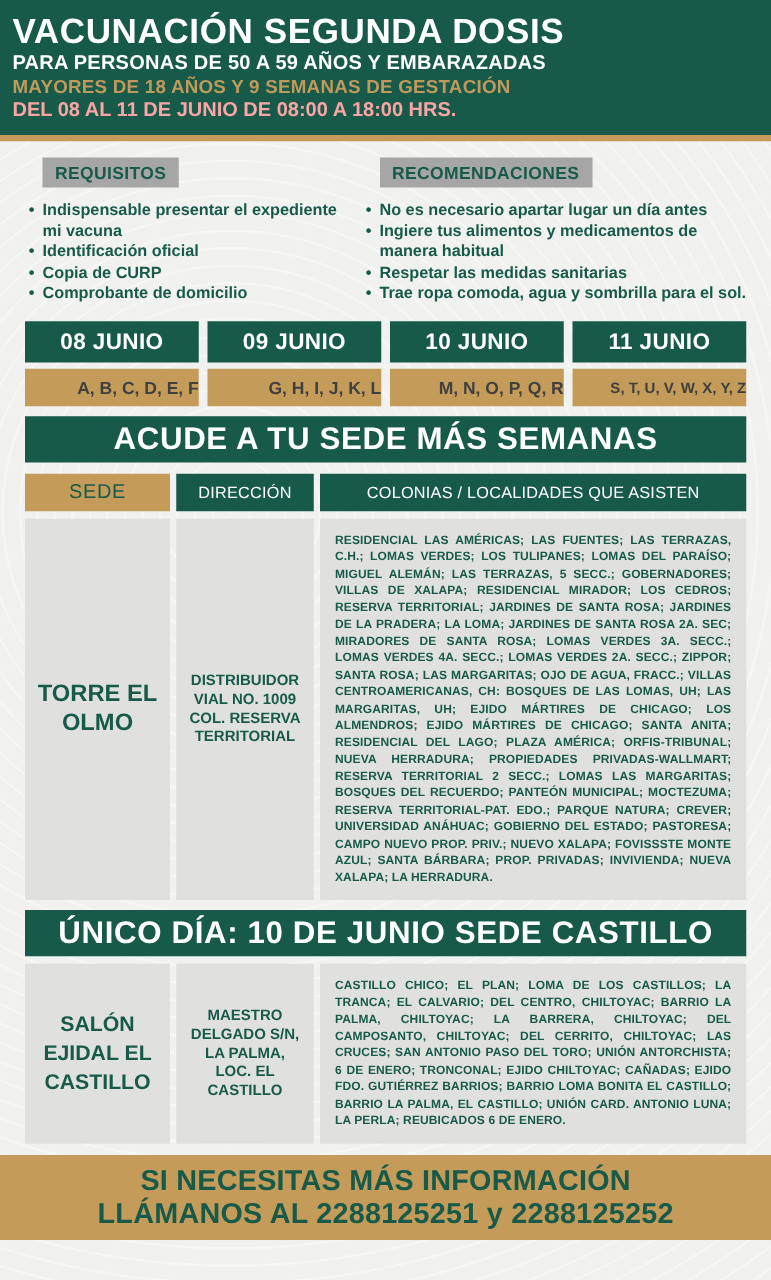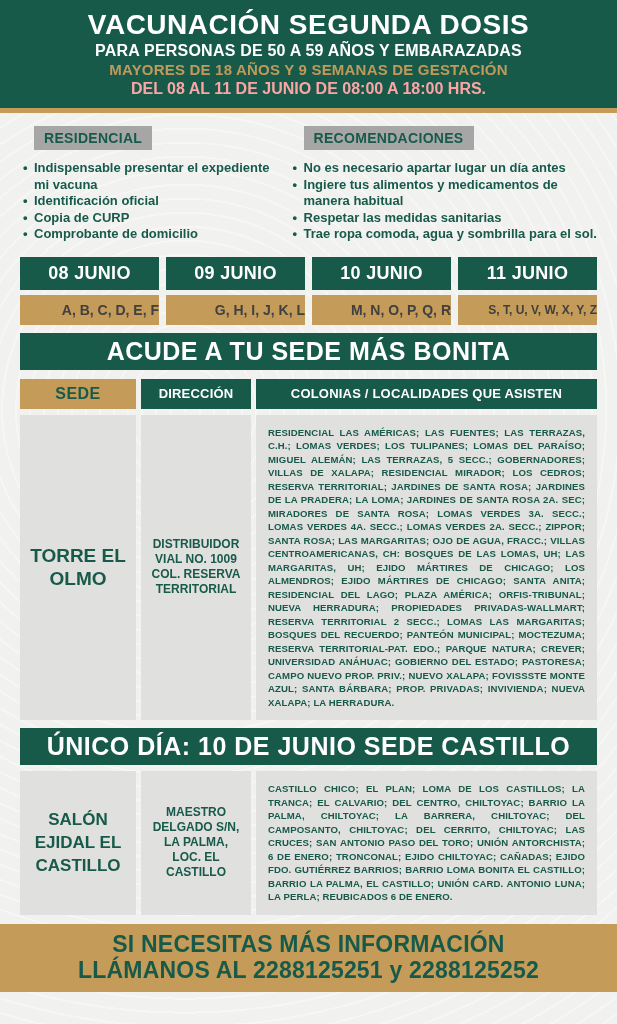--- a/index.html
+++ b/index.html
@@ -4,21 +4,21 @@
 <style>
   * { margin:0; padding:0; box-sizing:border-box; }
   html,body { background:#d8d8d6; }
   body { font-family:"Liberation Sans", sans-serif; }
   .poster {
     width:617px; min-height:1024px; margin:0 auto; background:#f1f1ef;
     position:relative; overflow:hidden;
     background-image: repeating-radial-gradient(circle at 30% 40%, rgba(255,255,255,.35) 0 2px, rgba(0,0,0,0) 2px 14px);
   }
   
-  .header { background:#175a4a; text-align:center; padding:9px 10px 10px; }
+  .header { background:#175a4a; text-align:left; padding:9px 10px 10px; }
   .h-title   { color:#ffffff; font-weight:bold; font-size:28px; letter-spacing:.5px; line-height:32px; }
   .h-sub     { color:#ffffff; font-weight:bold; font-size:16px; line-height:20px; letter-spacing:.2px; }
   .h-sub2    { color:#c19a5b; font-weight:bold; font-size:15px; line-height:18px; letter-spacing:.2px; }
   .h-city    { color:#ffffff; font-weight:bold; font-size:33px; line-height:36px; letter-spacing:1px; }
   .h-dates   { color:#fca5a5; font-weight:bold; font-size:16px; line-height:19px; }
   .gold-line { height:5px; background:#c49b58; }
 
   
   .lists { display:flex; padding:13px 20px 10px; gap:18px; }
   .col-req { width:45%; }
@@ -36,21 +36,21 @@
   .day-letters { background:#c49b58; color:#404040; font-weight:bold; font-size:14px; text-align:right;
                  height:30px; line-height:30px; margin-top:5px; }
   .day-letters.small { font-size:12px; }
 
   
   .band { background:#175a4a; color:#fff; font-weight:bold; text-align:center;
           margin:8px 20px 0; height:37px; line-height:37px; font-size:25px; letter-spacing:.5px; }
 
   
   .thead { display:grid; grid-template-columns:116px 110px 1fr; gap:5px; margin:9px 20px 0; }
-  .th { height:30px; line-height:30px; text-align:center; font-weight:bold; }
+  .th { height:30px; line-height:30px; text-align:center; font-weight:normal; }
   .th-sede { background:#c49b58; color:#175a4a; font-size:16px; letter-spacing:.5px; }
   .th-green { background:#175a4a; color:#fff; font-size:13px; letter-spacing:.2px; }
   .trow { display:grid; grid-template-columns:116px 110px 1fr; gap:5px; margin:6px 20px 0; }
   .cell { background:#e0e0de; color:#175a4a; font-weight:bold;
           display:flex; align-items:center; justify-content:center; text-align:center; }
   .cell-sede { font-size:19px; line-height:23px; padding:8px; }
   .cell-dir  { font-size:12px; line-height:15px; padding:8px; }
   .cell-col  { font-size:9.6px; line-height:13.5px; text-align:justify; display:block;
                padding:11px 12px; letter-spacing:.1px; }
 
@@ -66,21 +66,21 @@
   <div class="header">
     <div class="h-title">VACUNACIÓN SEGUNDA DOSIS</div>
     <div class="h-sub">PARA PERSONAS DE 50 A 59 AÑOS Y EMBARAZADAS</div>
     <div class="h-sub2">MAYORES DE 18 AÑOS Y 9 SEMANAS DE GESTACIÓN</div>
     <div class="h-dates">DEL 08 AL 11 DE JUNIO DE 08:00 A 18:00 HRS.</div>
   </div>
   <div class="gold-line"></div>
 
   <div class="lists">
     <div class="col-req">
-      <span class="badge">RESIDENCIAL</span>
+      <span class="badge">REQUISITOS</span>
       <div class="bullets">
         <div class="bullet">Indispensable presentar el expediente mi vacuna</div>
         <div class="bullet">Identificación oficial</div>
         <div class="bullet">Copia de CURP</div>
         <div class="bullet">Comprobante de domicilio</div>
       </div>
     </div>
     <div class="col-rec">
       <span class="badge">RECOMENDACIONES</span>
       <div class="bullets">
@@ -104,21 +104,21 @@
     <div>
       <div class="day-head">10 JUNIO</div>
       <div class="day-letters">M, N, O, P, Q, R</div>
     </div>
     <div>
       <div class="day-head">11 JUNIO</div>
       <div class="day-letters small">S, T, U, V, W, X, Y, Z</div>
     </div>
   </div>
 
-  <div class="band">ACUDE A TU SEDE MÁS BONITA</div>
+  <div class="band">ACUDE A TU SEDE MÁS SEMANAS</div>
 
   <div class="thead">
     <div class="th th-sede">SEDE</div>
     <div class="th th-green">DIRECCIÓN</div>
     <div class="th th-green">COLONIAS / LOCALIDADES QUE ASISTEN</div>
   </div>
   <div class="trow">
     <div class="cell cell-sede">TORRE EL OLMO</div>
     <div class="cell cell-dir">DISTRIBUIDOR VIAL NO. 1009 COL. RESERVA TERRITORIAL</div>
     <div class="cell cell-col">RESIDENCIAL LAS AMÉRICAS; LAS FUENTES; LAS TERRAZAS, C.H.; LOMAS VERDES; LOS TULIPANES; LOMAS DEL PARAÍSO; MIGUEL ALEMÁN; LAS TERRAZAS, 5 SECC.; GOBERNADORES; VILLAS DE XALAPA; RESIDENCIAL MIRADOR; LOS CEDROS; RESERVA TERRITORIAL; JARDINES DE SANTA ROSA; JARDINES DE LA PRADERA; LA LOMA; JARDINES DE SANTA ROSA 2A. SEC; MIRADORES DE SANTA ROSA; LOMAS VERDES 3A. SECC.; LOMAS VERDES 4A. SECC.; LOMAS VERDES 2A. SECC.; ZIPPOR; SANTA ROSA; LAS MARGARITAS; OJO DE AGUA, FRACC.; VILLAS CENTROAMERICANAS, CH: BOSQUES DE LAS LOMAS, UH; LAS MARGARITAS, UH; EJIDO MÁRTIRES DE CHICAGO; LOS ALMENDROS; EJIDO MÁRTIRES DE CHICAGO; SANTA ANITA; RESIDENCIAL DEL LAGO; PLAZA AMÉRICA; ORFIS-TRIBUNAL; NUEVA HERRADURA; PROPIEDADES PRIVADAS-WALLMART; RESERVA TERRITORIAL 2 SECC.; LOMAS LAS MARGARITAS; BOSQUES DEL RECUERDO; PANTEÓN MUNICIPAL; MOCTEZUMA; RESERVA TERRITORIAL-PAT. EDO.; PARQUE NATURA; CREVER; UNIVERSIDAD ANÁHUAC; GOBIERNO DEL ESTADO; PASTORESA; CAMPO NUEVO PROP. PRIV.; NUEVO XALAPA; FOVISSSTE MONTE AZUL; SANTA BÁRBARA; PROP. PRIVADAS; INVIVIENDA; NUEVA XALAPA; LA HERRADURA.</div>

